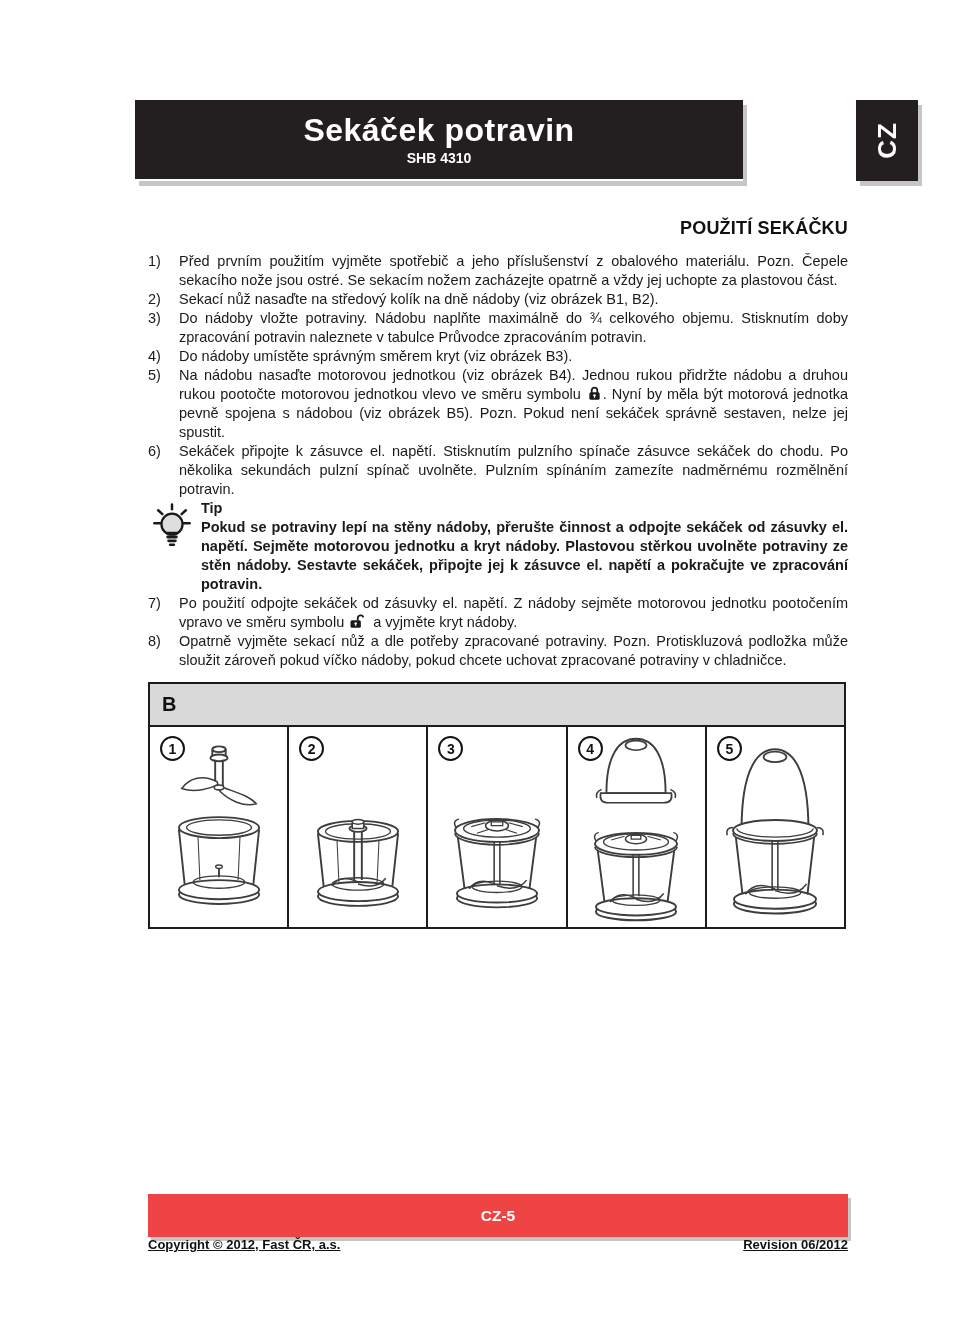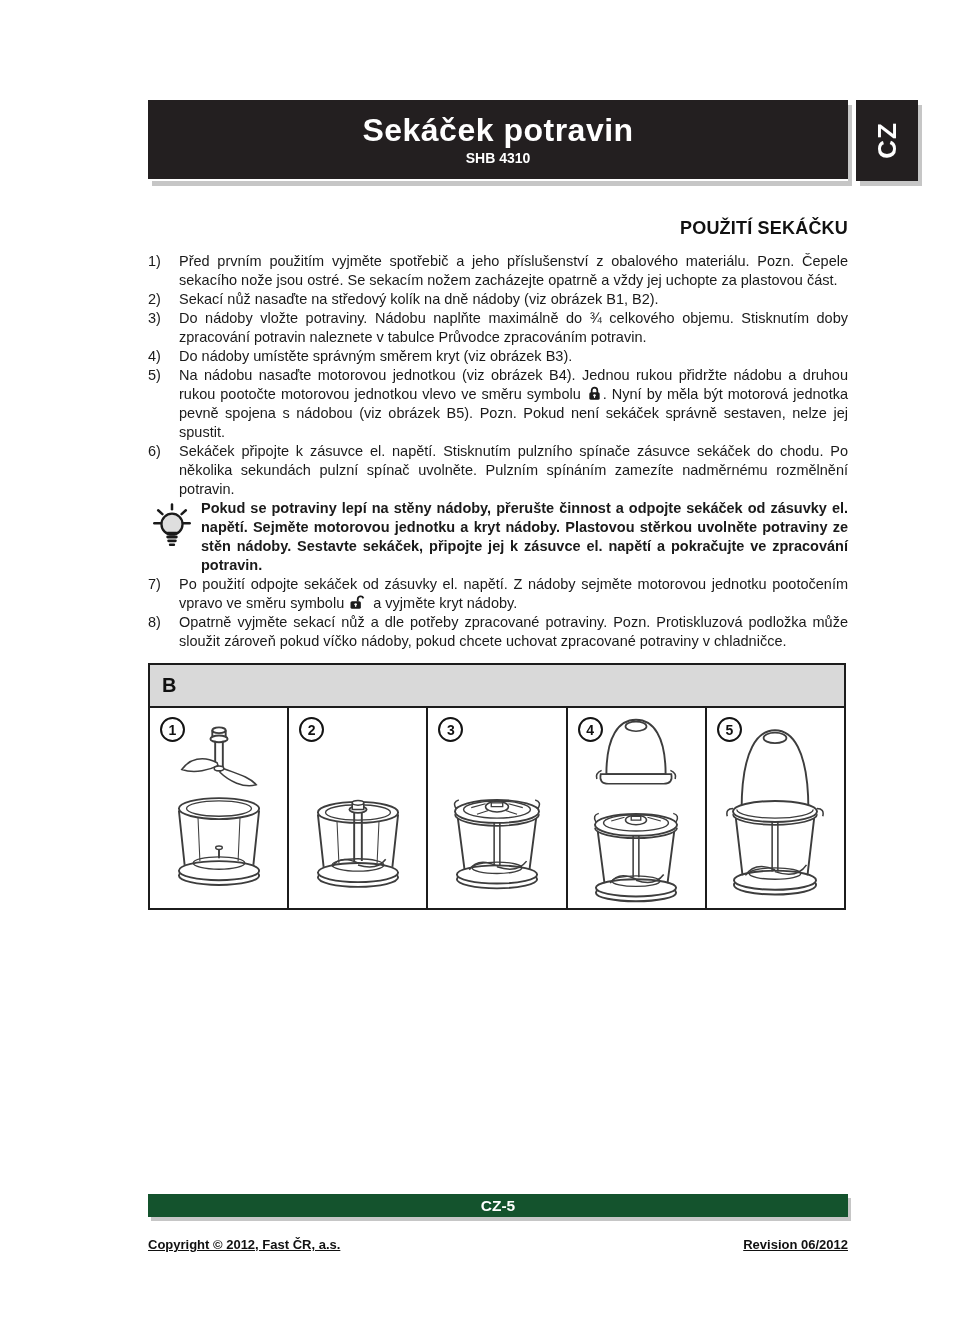--- a/index.html
+++ b/index.html
@@ -8,22 +8,22 @@
     width: 962px; height: 1328px;
     font-family: "Liberation Sans", sans-serif;
     color: #1a1a1a;
     position: relative;
     overflow: hidden;
   }
   .page { position: absolute; inset: 0; background: #fff; }
 
   
   .header-bar {
-    position: absolute; left: 148px; top: 100px;
-    width: 700px; height: 81px;
+    position: absolute; left: 135px; top: 100px;
+    width: 608px; height: 81px;
     background: #231f20;
     box-shadow: 4px 5px 0 #c6c6c6;
     display: flex; flex-direction: column;
     align-items: center; justify-content: center;
     border-bottom: 2px solid #fff;
   }
   .header-title {
     color: #fff; font-size: 32px; font-weight: 600; letter-spacing: 0.5px;
     line-height: 1.1;
   }
@@ -105,22 +105,22 @@
     background: #fff; z-index: 2;
   }
   .cell svg.illus {
     position: absolute; bottom: 2px; left: 50%;
     transform: translateX(-50%);
   }
 
   
   .footer-bar {
     position: absolute; left: 148px; top: 1194px;
-    width: 700px; height: 23px;
-    background: #14532d;
+    width: 700px; height: 43px;
+    background: #ef4444;
     box-shadow: 3px 4px 0 #c6c6c6;
     display: flex; align-items: center; justify-content: center;
   }
   .footer-bar span { color: #fff; font-size: 15.5px; font-weight: 600; }
   .copyright-row {
     position: absolute; left: 148px; top: 1237px; width: 700px;
     display: flex; justify-content: space-between;
     font-size: 13px; font-weight: 700; color: #111; text-decoration: underline;
   }
 </style>
@@ -190,20 +190,21 @@
               <line x1="35" y1="22" x2="41.5" y2="22"></line>
             </g>
             <circle cx="23" cy="23" r="11" fill="#dedede" stroke="#1a1a1a" stroke-width="2.4"></circle>
             <path d="M18.5 32.5 h9" stroke="#1a1a1a" stroke-width="3" stroke-linecap="round"></path>
             <path d="M18.5 36.5 h9" stroke="#1a1a1a" stroke-width="3" stroke-linecap="round"></path>
             <path d="M19.5 40.5 h7" stroke="#1a1a1a" stroke-width="3" stroke-linecap="round"></path>
             <path d="M21 44.5 h4" stroke="#1a1a1a" stroke-width="2.6" stroke-linecap="round"></path>
           </svg>
         </div>
         <div class="tip-body">
+          <div class="tip-heading">Tip</div>
           <div class="tip-text">Pokud se potraviny lepí na stěny nádoby, přerušte činnost a odpojte sekáček od zásuvky el. napětí. Sejměte motorovou jednotku a kryt nádoby. Plastovou stěrkou uvolněte potraviny ze stěn nádoby. Sestavte sekáček, připojte jej k zásuvce el. napětí a pokračujte ve zpracování potravin.</div>
         </div>
       </div>
 
       <div class="li">
         <span class="num">7)</span>
         <div class="txt">
           <span>Po použití odpojte sekáček od zásuvky el. napětí. Z nádoby sejměte motorovou jednotku pootočením vpravo ve směru symbolu </span><svg class="inline-icon" width="19" height="16" viewBox="0 0 20 17">
               <rect x="1.5" y="7.6" width="11" height="8.2" rx="1.8" fill="#1a1a1a"></rect>
               <path d="M9.2 7.9 V5.6 a3.1 3.1 0 0 1 6 -1" fill="none" stroke="#1a1a1a" stroke-width="1.9"></path>

